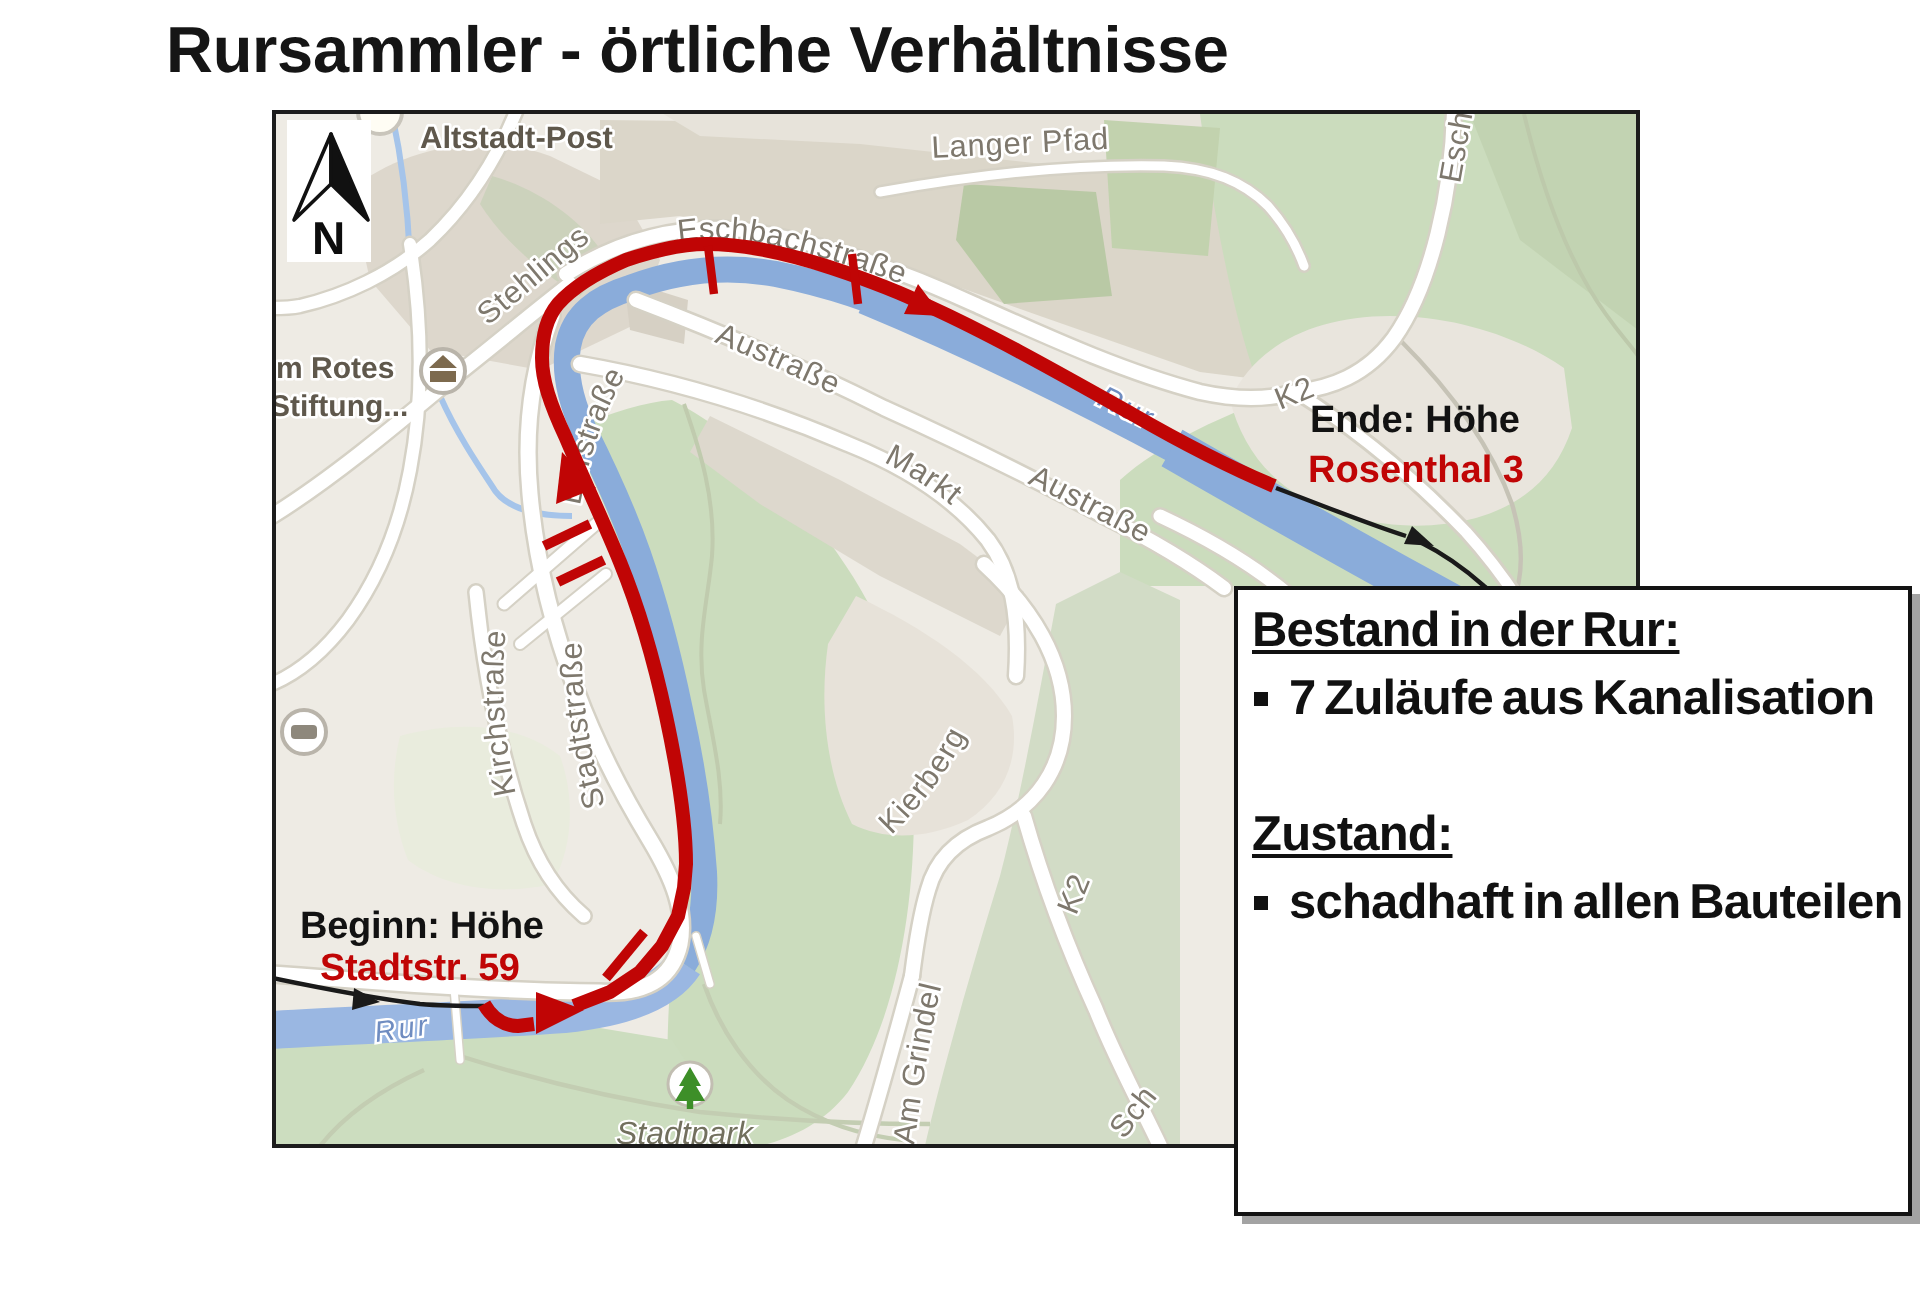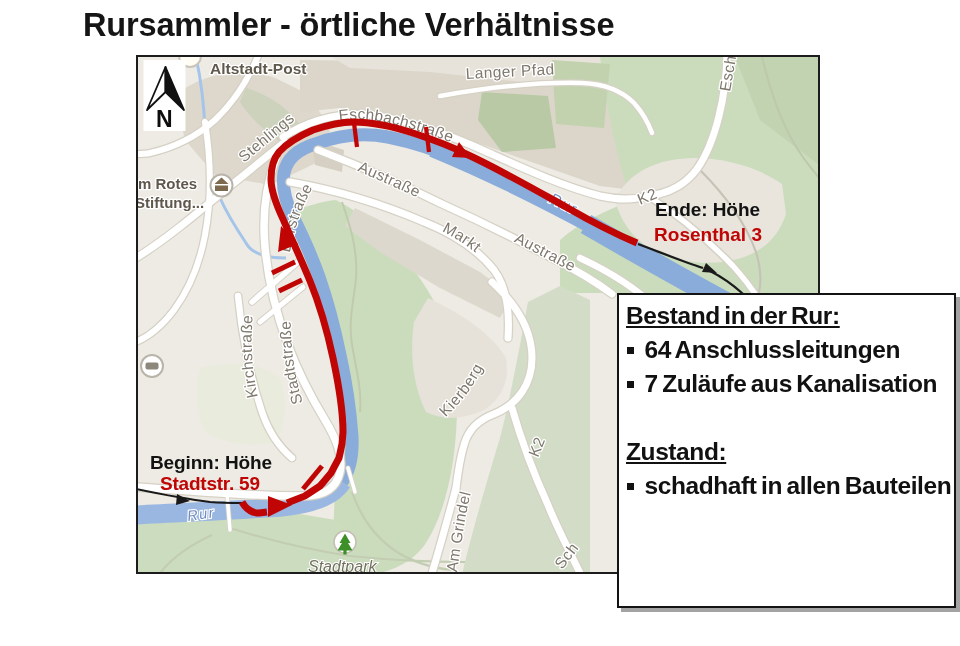--- a/index.html
+++ b/index.html
@@ -252,21 +252,20 @@
 <rect x="137" y="56" width="682" height="517" fill="none" stroke="#1c1c1c" stroke-width="2"></rect>
 </svg>
 
 <div class="abs" style="left:617px;top:293px;width:335px;height:311px;background:#fff;border:2px solid #131313;box-shadow:4px 4px 0 #a3a3a3;z-index:5;">
 <div style="position:absolute;left:7px;top:3.5px;font-size:24.5px;font-weight:bold;color:#111;letter-spacing:-0.4px;word-spacing:-2px;line-height:34px;white-space:nowrap;">
 
 <div><span style="text-decoration:underline;">Bestand in der Rur:</span></div>
 
 
 
-<div><span class="bu"></span>64 Anschlussleitungen</div>
 
 <div><span class="bu"></span>7 Zuläufe aus Kanalisation</div>
 <div>&nbsp;</div>
 
 <div><span style="text-decoration:underline;">Zustand:</span></div>
 
 <div><span class="bu"></span>schadhaft in allen Bauteilen</div>
 
 </div>
 </div>

